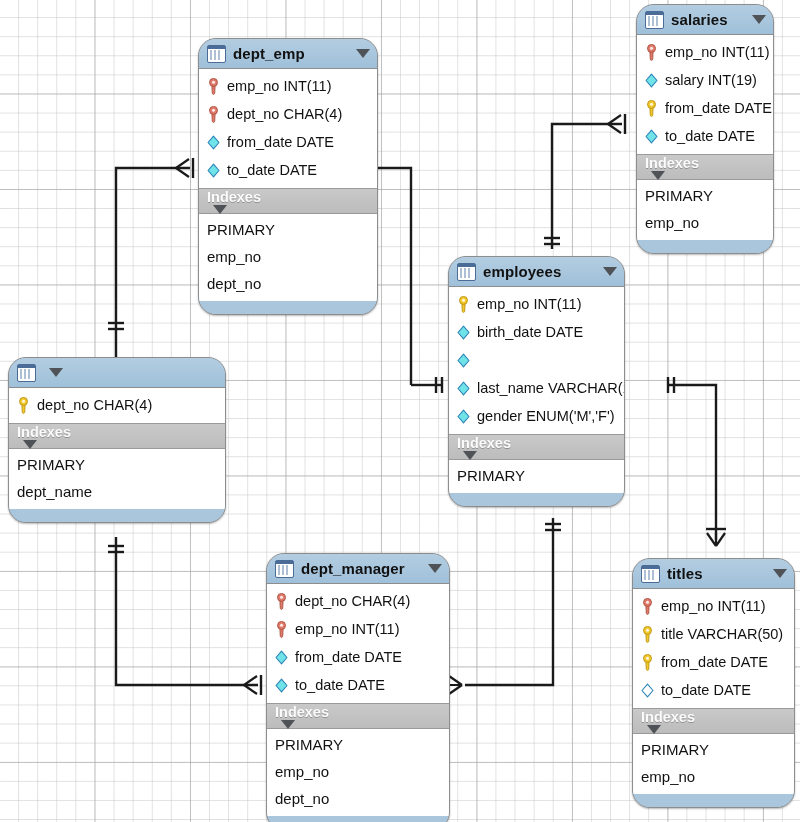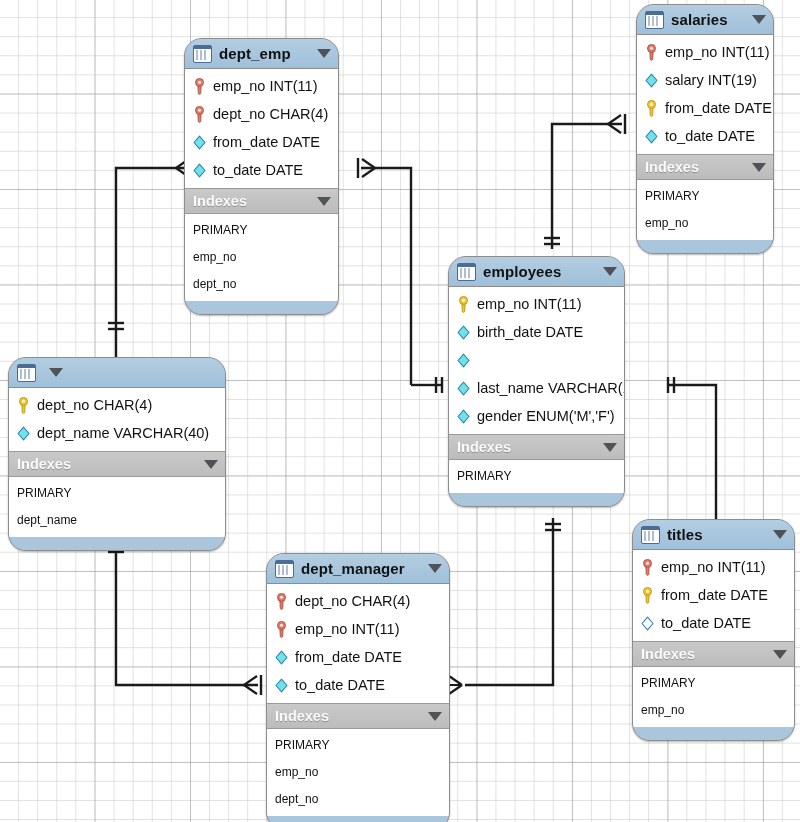--- a/index.html
+++ b/index.html
@@ -75,27 +75,27 @@
   .col{
     display:flex;align-items:center;
     height:28px;padding:0 7px 0 7px;
     font-size:14.5px;color:#111;white-space:nowrap;
   }
   .gl{flex:0 0 auto;margin-right:6px;display:block;}
   .sec{
     height:26px;
     background:linear-gradient(to bottom,#c9c9c9 0%,#bcbcbc 100%);
     border-top:1px solid #9a9a9a;border-bottom:1px solid #9a9a9a;
-    display:flex;align-items:center;padding:0 7px 0 8px;box-sizing:border-box;
+    display:flex;align-items:flex-start;padding:0 7px 0 8px;box-sizing:border-box;flex-direction:column;
   }
   .sec-t{flex:1 1 auto;font-size:14.5px;font-weight:bold;color:#fbfbfb;
          text-shadow:0 1px 0 rgba(0,0,0,0.25);}
   .idxs{background:#ffffff;padding:2px 0 4px 0;}
   .idx{height:27px;display:flex;align-items:center;padding:0 8px;
-       font-size:12px;color:#111;white-space:nowrap;}
+       font-size:15px;color:#111;white-space:nowrap;}
   .foot{height:13px;background:#a9c6dd;}
 </style>
 </head>
 <body>
 
 <div id="canvas">
 
   <svg id="links" viewBox="0 0 800 822" width="800" height="822">
     <defs>
       <g id="crow-left">
@@ -151,21 +151,21 @@
       <use href="#crow-right" x="462" y="685"></use>
     </g>
 
     <g>
       <path d="M116,537 L116,685 L258,685" stroke="#1a1a1a" stroke-width="2.4" fill="none"></path>
       <use href="#one-v" x="116" y="546"></use>
       <use href="#crow-left" x="244" y="685"></use>
     </g>
   </svg>
 
-<div class="tbl" style="left: 184px; top: 38px; width: 155px;">
+<div class="tbl" style="left: 198px; top: 38px; width: 180px;">
       <div class="tbl-hd">
         <span class="tbl-ico"></span>
         <span class="tbl-name">dept_emp</span>
         <span class="caret"></span>
       </div>
       <div class="cols">
         <div class="col">
           <svg width="15" height="17" viewBox="0 0 15 17" class="gl">
             <path d="M5.9,7.6 L9.1,7.6 L8.7,15.6 L7.5,16.6 L6.3,15.6 Z" fill="#e07a6a" stroke="#a8503f" stroke-width="0.9"></path>
             <circle cx="7.5" cy="4.4" r="4" fill="#e07a6a" stroke="#a8503f" stroke-width="0.9"></circle>
@@ -306,26 +306,20 @@
       </div>
       <div class="cols">
         <div class="col">
           <svg width="15" height="17" viewBox="0 0 15 17" class="gl">
             <path d="M5.9,7.6 L9.1,7.6 L8.7,15.6 L7.5,16.6 L6.3,15.6 Z" fill="#f2c72e" stroke="#b8930f" stroke-width="0.9"></path>
             <circle cx="7.5" cy="4.4" r="4" fill="#f2c72e" stroke="#b8930f" stroke-width="0.9"></circle>
             <circle cx="7.5" cy="4.2" r="1.5" fill="#ffffff" opacity="0.85"></circle>
           </svg>
           <span>dept_no CHAR(4)</span>
         </div>
-        <div class="col">
-          <svg width="15" height="17" viewBox="0 0 15 17" class="gl">
-            <path d="M7.5,2.2 L13,8.5 L7.5,14.8 L2,8.5 Z" fill="#6fe3e8" stroke="#2b82b8" stroke-width="1.1" stroke-linejoin="round"></path>
-          </svg>
-          <span>dept_name VARCHAR(40)</span>
-        </div>
       </div>
       <div class="sec">
         <span class="sec-t">Indexes</span>
         <span class="caret"></span>
       </div>
       <div class="idxs">
         <div class="idx">PRIMARY</div>
         <div class="idx">dept_name</div>
       </div>
       <div class="foot"></div>
@@ -370,41 +364,49 @@
         <span class="sec-t">Indexes</span>
         <span class="caret"></span>
       </div>
       <div class="idxs">
         <div class="idx">PRIMARY</div>
         <div class="idx">emp_no</div>
         <div class="idx">dept_no</div>
       </div>
       <div class="foot"></div>
     </div>
-    <div class="tbl" style="left: 632px; top: 519px; width: 163px;">
+    <div class="tbl" style="left: 632px; top: 558px; width: 163px;">
       <div class="tbl-hd">
         <span class="tbl-ico"></span>
         <span class="tbl-name">titles</span>
         <span class="caret"></span>
       </div>
       <div class="cols">
         <div class="col">
           <svg width="15" height="17" viewBox="0 0 15 17" class="gl">
             <path d="M5.9,7.6 L9.1,7.6 L8.7,15.6 L7.5,16.6 L6.3,15.6 Z" fill="#e07a6a" stroke="#a8503f" stroke-width="0.9"></path>
             <circle cx="7.5" cy="4.4" r="4" fill="#e07a6a" stroke="#a8503f" stroke-width="0.9"></circle>
             <circle cx="7.5" cy="4.2" r="1.5" fill="#ffffff" opacity="0.85"></circle>
           </svg>
           <span>emp_no INT(11)</span>
         </div>
         <div class="col">
           <svg width="15" height="17" viewBox="0 0 15 17" class="gl">
             <path d="M5.9,7.6 L9.1,7.6 L8.7,15.6 L7.5,16.6 L6.3,15.6 Z" fill="#f2c72e" stroke="#b8930f" stroke-width="0.9"></path>
             <circle cx="7.5" cy="4.4" r="4" fill="#f2c72e" stroke="#b8930f" stroke-width="0.9"></circle>
             <circle cx="7.5" cy="4.2" r="1.5" fill="#ffffff" opacity="0.85"></circle>
           </svg>
+          <span>title VARCHAR(50)</span>
+        </div>
+        <div class="col">
+          <svg width="15" height="17" viewBox="0 0 15 17" class="gl">
+            <path d="M5.9,7.6 L9.1,7.6 L8.7,15.6 L7.5,16.6 L6.3,15.6 Z" fill="#f2c72e" stroke="#b8930f" stroke-width="0.9"></path>
+            <circle cx="7.5" cy="4.4" r="4" fill="#f2c72e" stroke="#b8930f" stroke-width="0.9"></circle>
+            <circle cx="7.5" cy="4.2" r="1.5" fill="#ffffff" opacity="0.85"></circle>
+          </svg>
           <span>from_date DATE</span>
         </div>
         <div class="col">
           <svg width="15" height="17" viewBox="0 0 15 17" class="gl">
             <path d="M7.5,2.2 L13,8.5 L7.5,14.8 L2,8.5 Z" fill="#ffffff" stroke="#2b82b8" stroke-width="1.1" stroke-linejoin="round"></path>
           </svg>
           <span>to_date DATE</span>
         </div>
       </div>
       <div class="sec">

